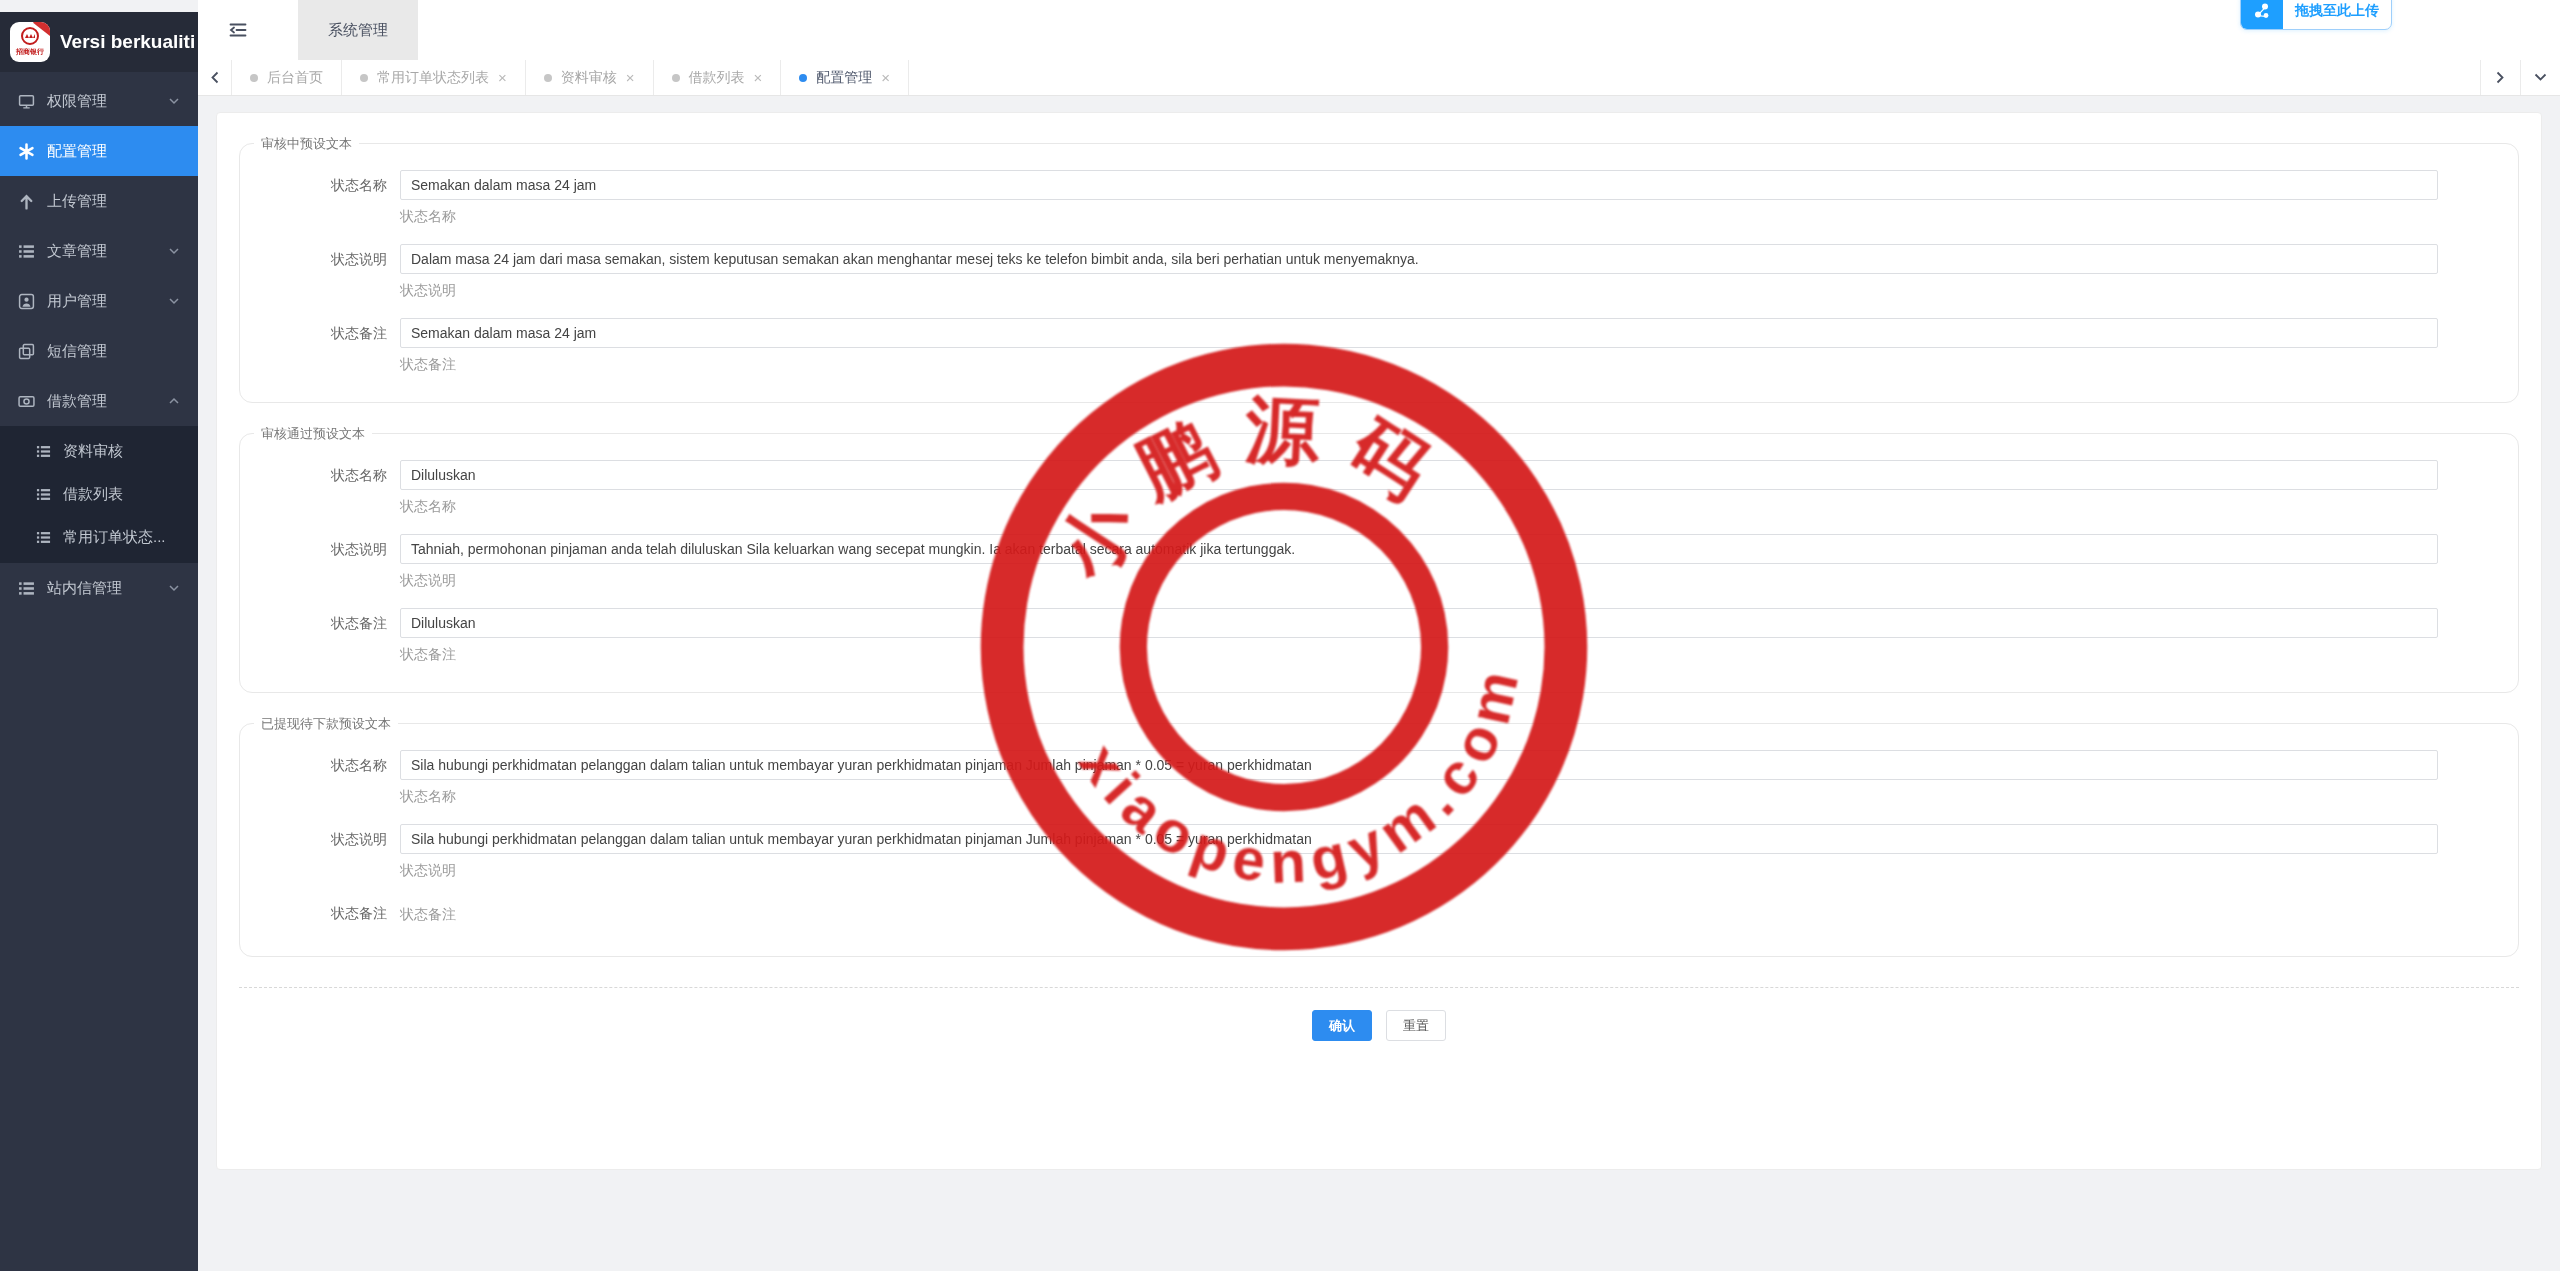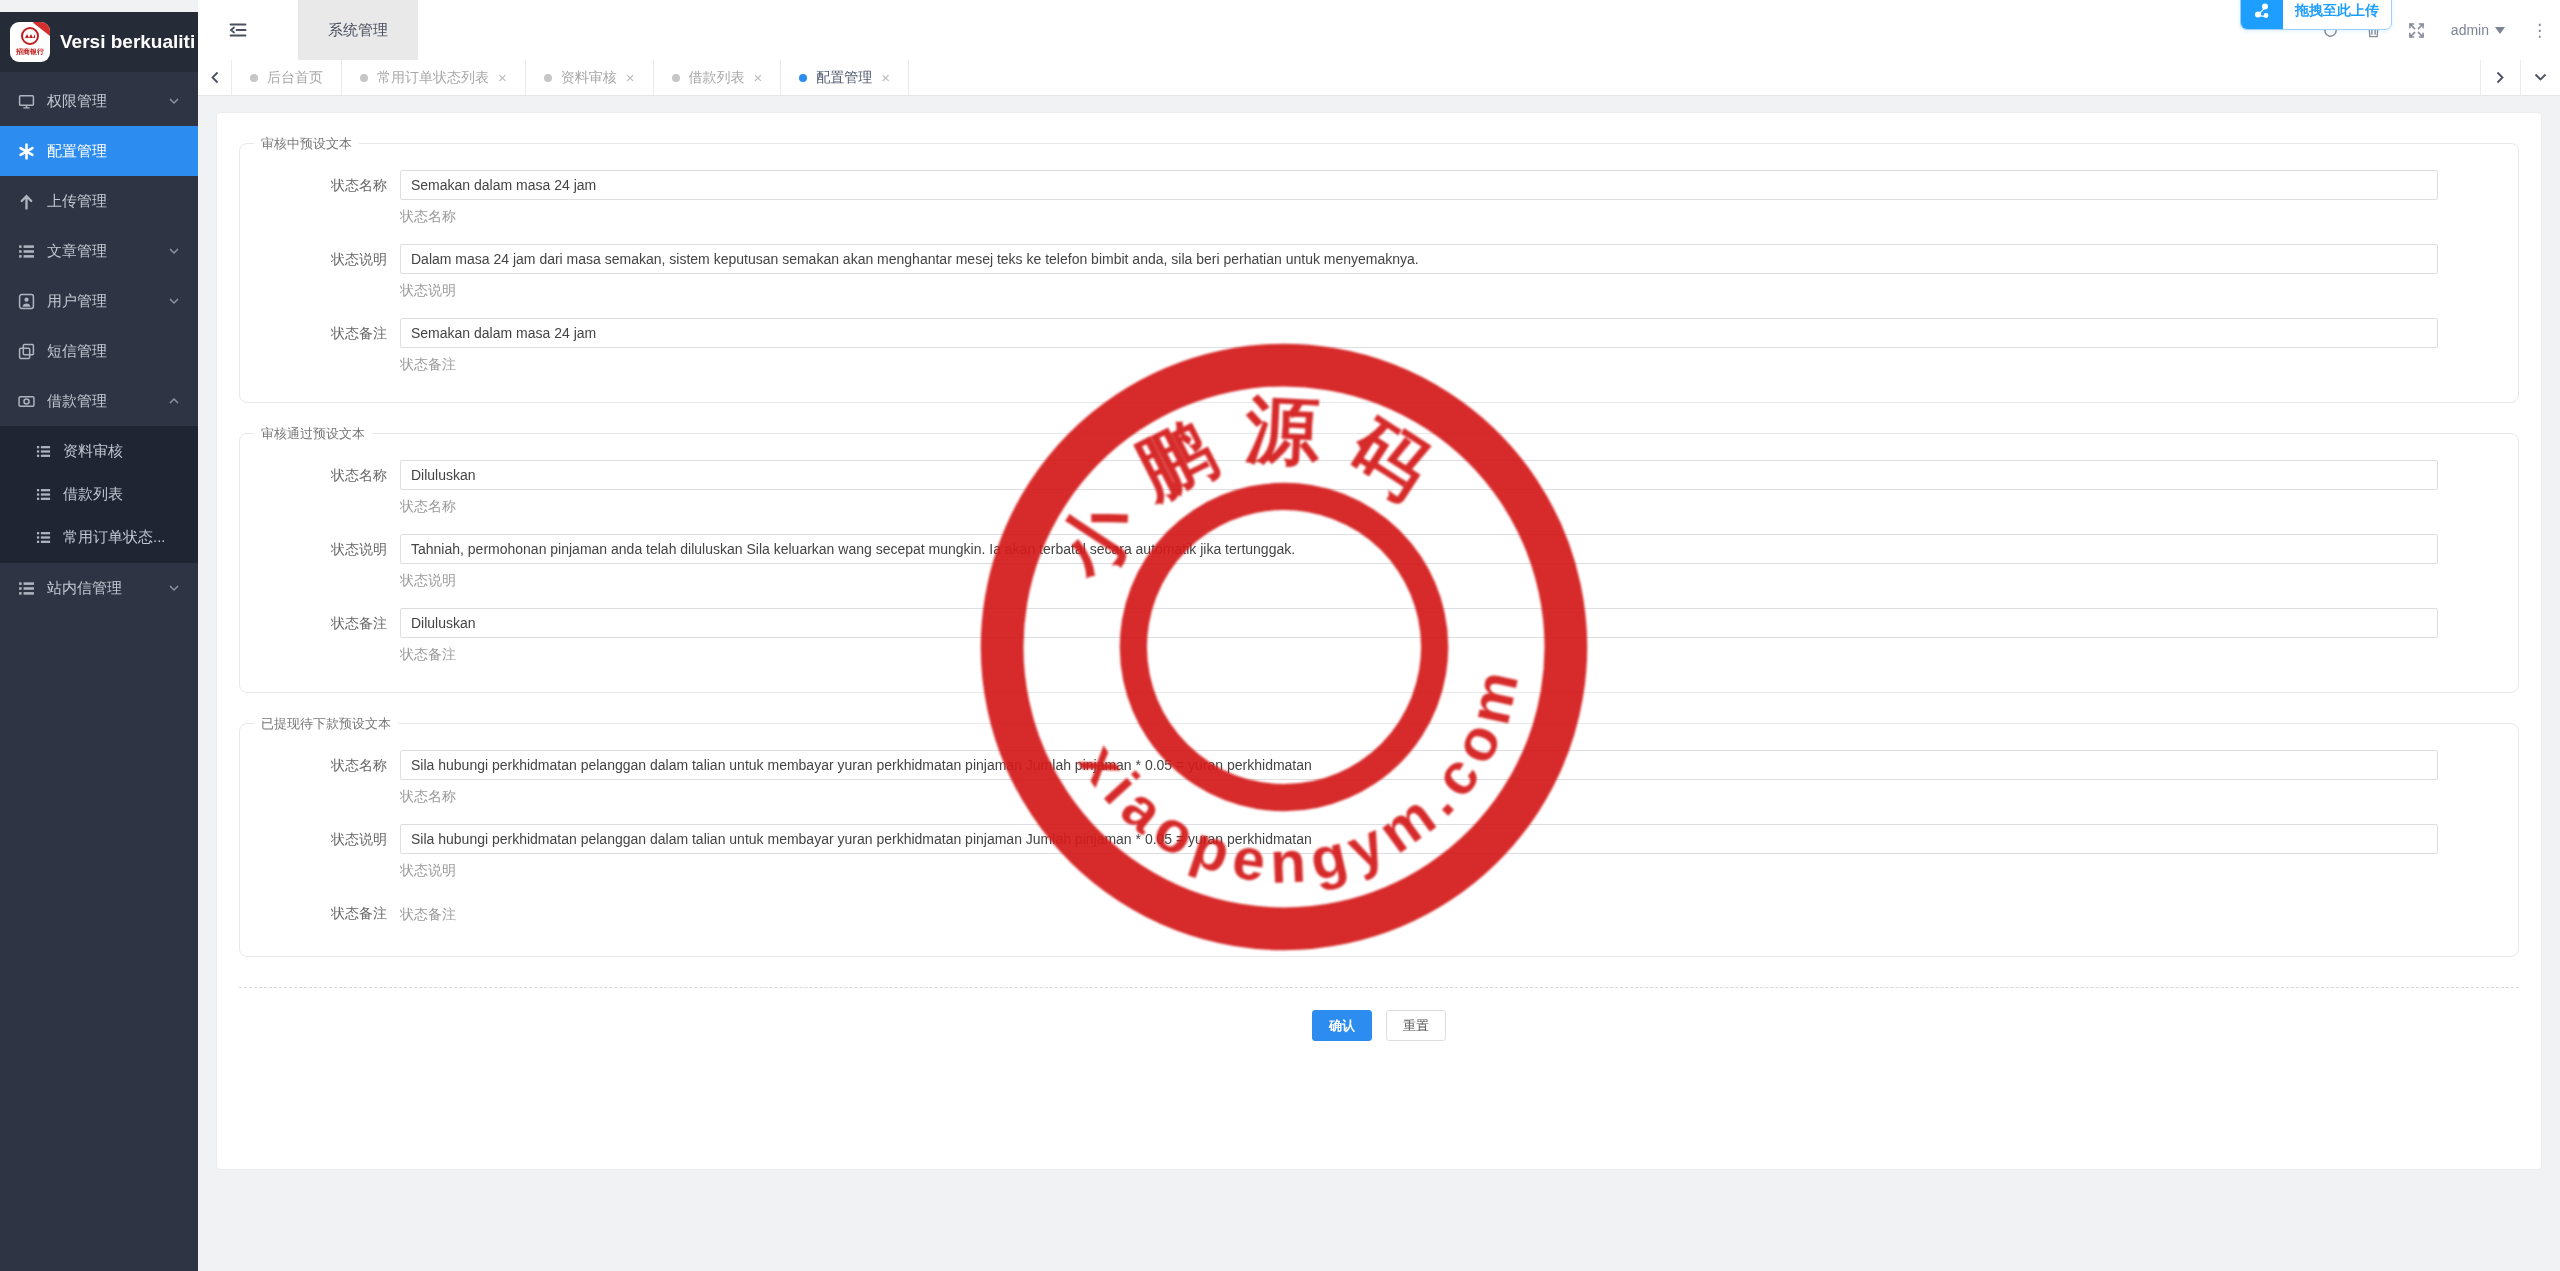--- a/index.html
+++ b/index.html
@@ -65,21 +65,21 @@
 
   
   .main { position:absolute; left:198px; right:0; top:96px; bottom:0; background:#f1f2f4; overflow:hidden; }
   .card { margin:16px 18px; height:1058px; background:#fff; border:1px solid #ececec; border-radius:4px; position:relative; }
 
   .ctabs { display:flex; gap:36px; padding:26px 26px 0; border-bottom:1px solid #e8e8e8; }
   .ctab { font-size:15px; color:#555; padding-bottom:13px; cursor:pointer; border-bottom:2px solid transparent; margin-bottom:-1px; }
   .ctab.active { color:#2f9688; border-bottom-color:#2f9688; }
 
   .formwrap { padding:30px 22px 0; }
-  .fset { border:1px solid #e8e8e8; border-radius:8px; position:relative; padding:26px 80px 10px 0; margin-bottom:30px; }
+  .fset { border:1px solid #e8e8e8; border-radius:13px; position:relative; padding:26px 80px 10px 0; margin-bottom:30px; }
   .fset-legend { position:absolute; top:-9px; left:14px; background:#fff; padding:0 7px; font-size:13px; color:#777; }
   .frow { display:flex; margin-bottom:18px; }
   .flabel { width:160px; flex:none; text-align:right; padding-right:13px; font-size:14px; color:#666; line-height:30px; }
   .fctrl { flex:1; }
   .ftext { width:100%; height:30px; border:1px solid #dcdee2; border-radius:2px; padding:0 10px; font-size:14px; color:#444;
            background:#fff; outline:none; font-family:inherit; }
   .fhelp { font-size:14px; color:#9a9a9a; margin-top:8px; }
 
   .divider { border-top:1px dashed #d8d8d8; margin:30px 22px 0; }
   .btnrow { display:flex; justify-content:center; gap:14px; padding-top:22px; }
@@ -220,39 +220,20 @@
     </div>
   </div>
 </div>
 
 <div class="header">
   <svg class="collapse-btn" viewBox="0 0 20 20" fill="none" stroke="currentColor" stroke-width="1.8" stroke-linecap="round">
       <path d="M2.5 4.5h15M8.5 10h9M2.5 15.5h15M6 7.5L3 10l3 2.5"></path>
     </svg>
   <div class="sys-tab">系统管理</div>
 
-  <div class="header-right">
-    <svg class="hicon" viewBox="0 0 18 18" fill="none" stroke="currentColor" stroke-width="1.6" stroke-linecap="round">
-        <path d="M15 9a6 6 0 1 1-1.8-4.3"></path>
-        <path d="M15.2 1.6v3.4h-3.4"></path>
-      </svg>
-    <svg class="hicon" viewBox="0 0 18 18" fill="none" stroke="currentColor" stroke-width="1.4" stroke-linecap="round">
-        <path d="M2.5 4.5h13M6.8 4.3V2.6h4.4v1.7M4.3 4.5l.8 11h7.8l.8-11M7.3 7v6M10.7 7v6"></path>
-      </svg>
-    <svg class="hicon" viewBox="0 0 18 18" fill="none" stroke="currentColor" stroke-width="1.6" stroke-linecap="round">
-        <path d="M2 6V2h4M2 2l5 5M16 6V2h-4M16 2l-5 5M2 12v4h4M2 16l5-5M16 12v4h-4M16 16l-5-5"></path>
-      </svg>
-    <div class="admin-box">
-      <span>admin</span>
-      <svg width="10" height="7" viewBox="0 0 10 7" fill="currentColor">
-          <path d="M0 0h10L5 7z"></path>
-        </svg>
-    </div>
-    <div class="kebab">⋮</div>
-  </div>
 
   <div class="upload-pill">
     <div class="u-ic">
       <svg width="20" height="20" viewBox="0 0 20 20" fill="currentColor">
           <circle cx="6" cy="13.5" r="3"></circle>
           <circle cx="13" cy="5.5" r="3"></circle>
           <circle cx="14" cy="14.5" r="2.4"></circle>
           <path d="M6.5 12.8l6-6.5.9.8-6 6.5z"></path>
           <path d="M7 14l6 .9-.1 1.2-6-.9z"></path>
         </svg>

